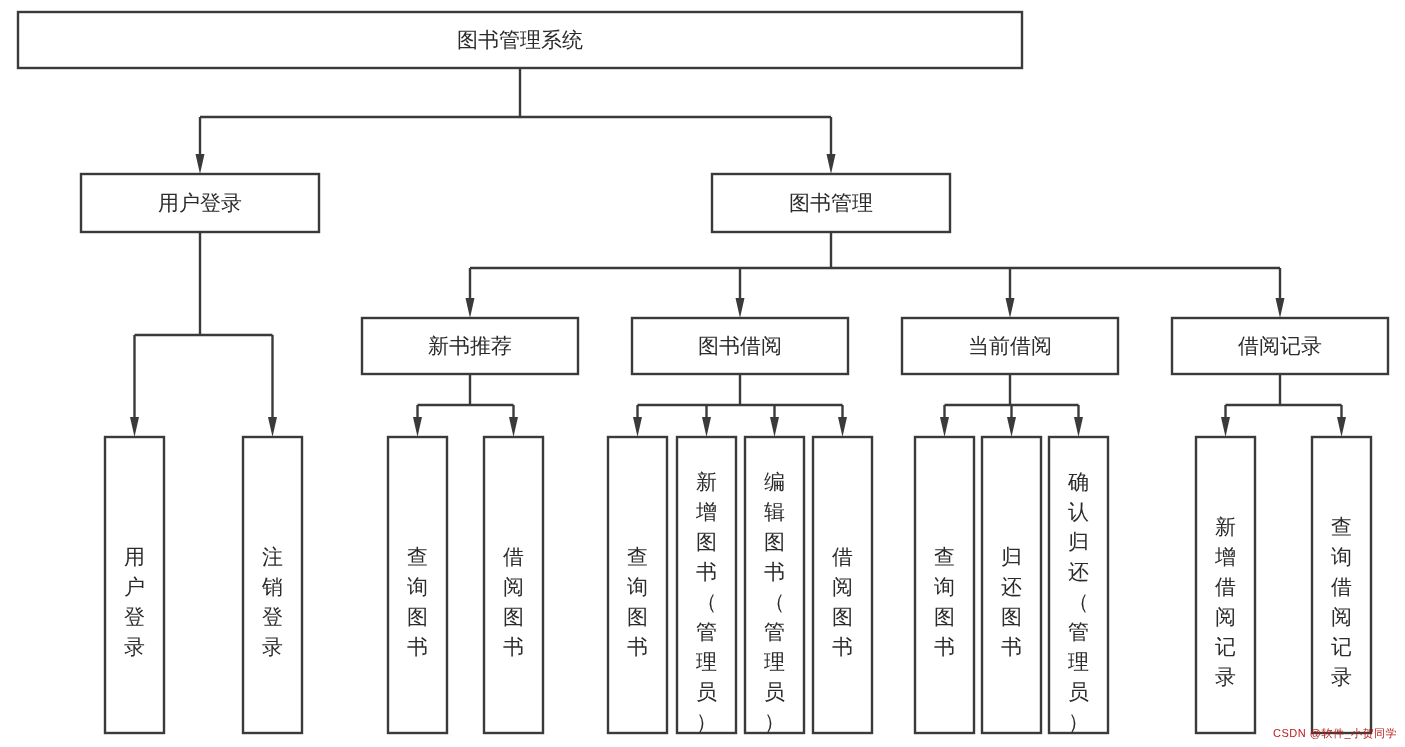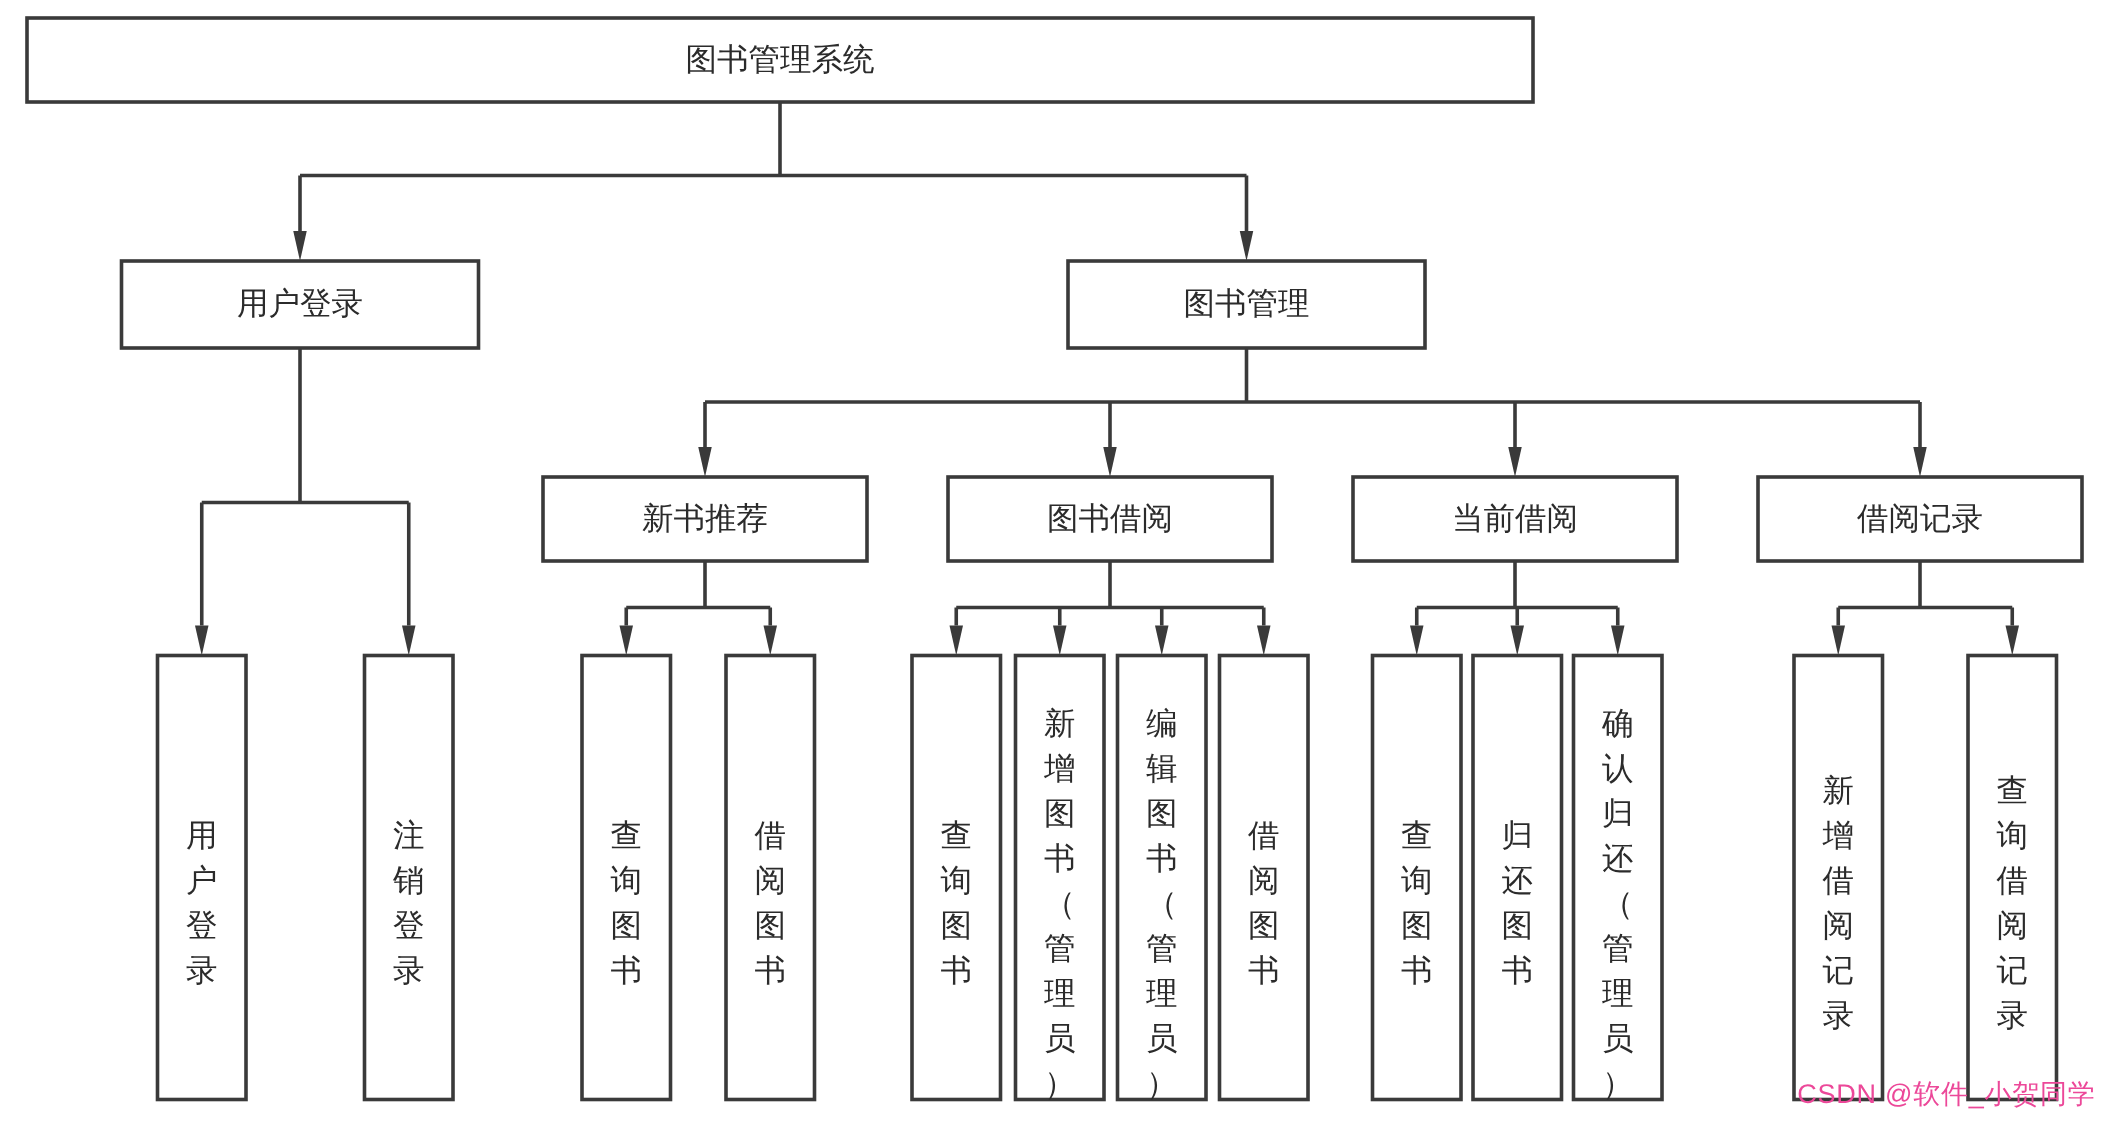--- a/index.html
+++ b/index.html
@@ -51,22 +51,22 @@
     fill: #2b2b2b;
     font-family: "Liberation Sans", "DejaVu Sans", sans-serif;
     font-size: 21px;
     text-anchor: middle;
   }
   .watermark {
     position: absolute;
     right: 8px;
     bottom: 6px;
     font-family: "Liberation Sans", "DejaVu Sans", sans-serif;
-    font-size: 18px;
-    color: #ec4899;
+    font-size: 11px;
+    color: #b91c1c;
     letter-spacing: 0.5px;
     white-space: nowrap;
     user-select: none;
   }
 </style>
 </head>
 <body>
 
 <div id="diagram-root">
   <svg class="chart-svg" viewBox="0 0 1405 747">

